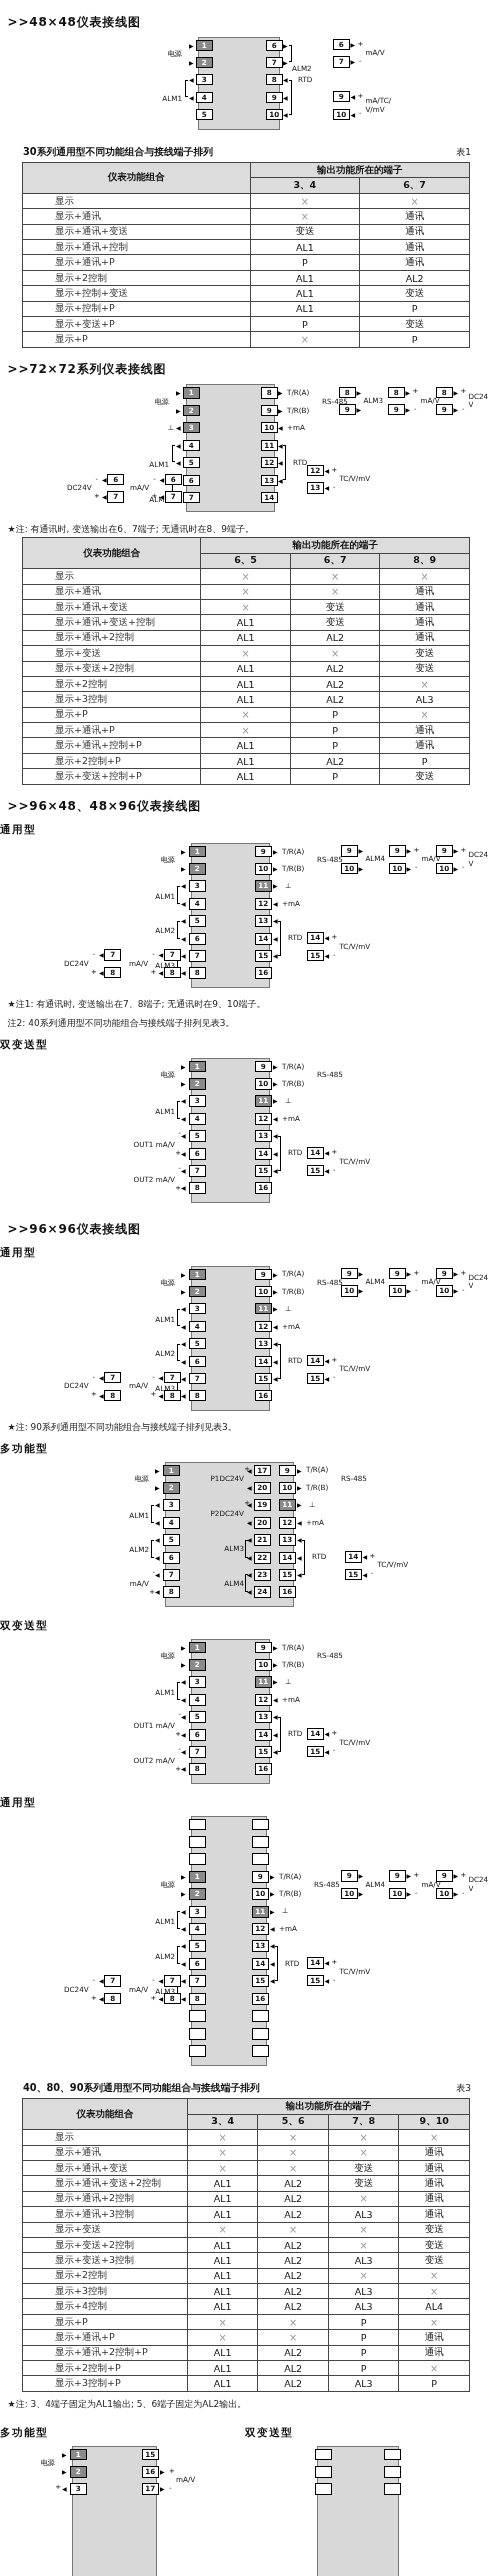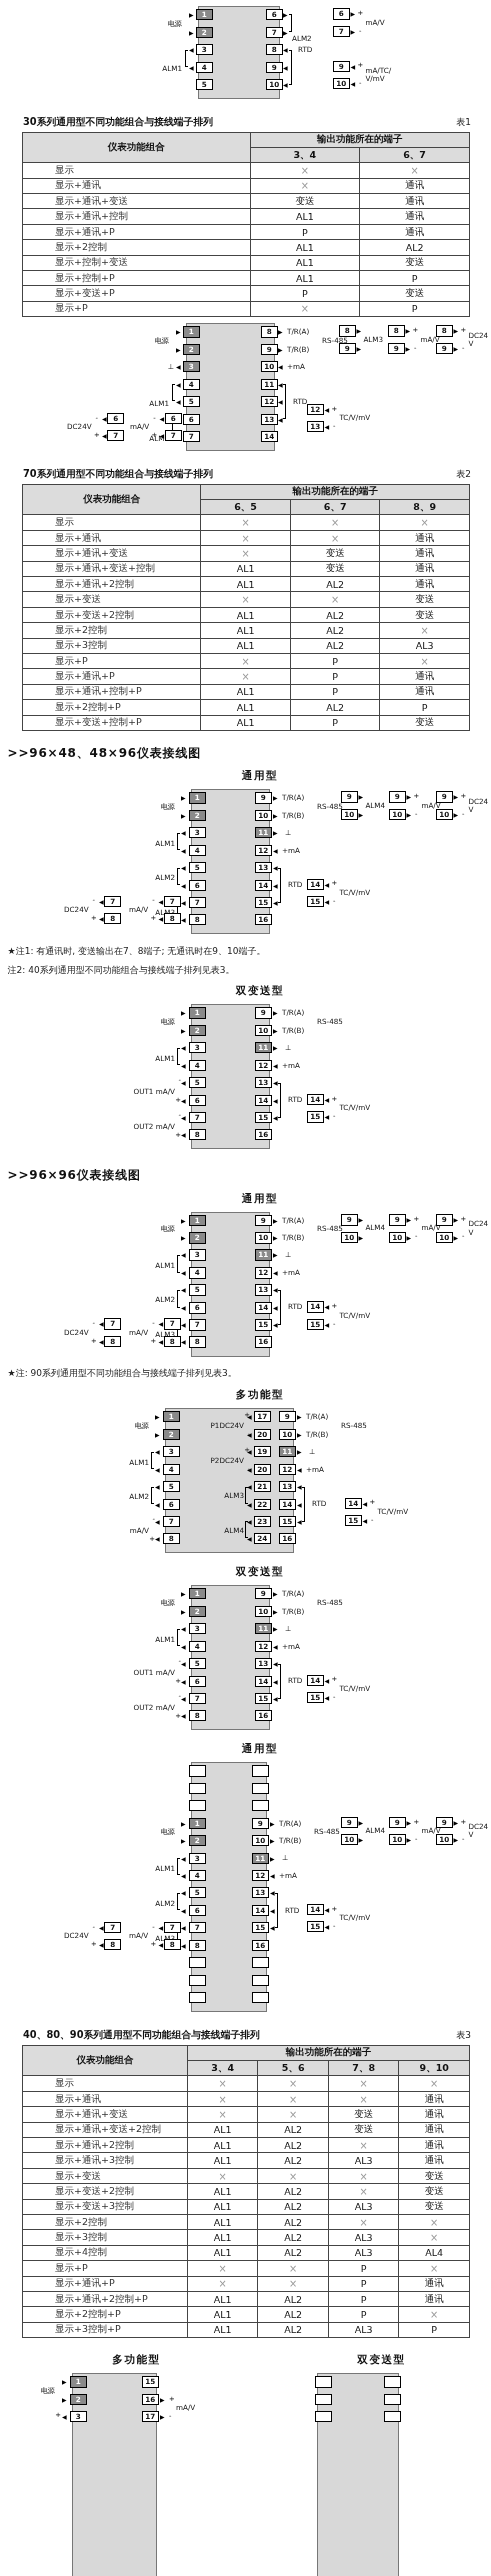--- a/index.html
+++ b/index.html
@@ -1,19 +1,19 @@
 <!DOCTYPE html>
 <html style="--fill: #d8d8d8; --dark: #8a8a8a; --hdr: #dcdcdc;font-size:12px"><head>
 <meta charset="utf-8">
 <style>
   html,body{margin:0;padding:0;background:#fff;}
   body{width:492px;font-family:"DejaVu Sans","Liberation Sans",sans-serif;color:#111;}
   .h1{font-size:11.4px;font-weight:bold;margin:6px 0 0 4.5px;letter-spacing:0.8px;}
   .h2{font-size:12px;font-weight:bold;margin:13.6px 0 3px 7.6px;letter-spacing:0.8px;}
-  .subtitle{text-align:center;font-weight:bold;font-size:10.6px;margin:7.6px 0 0 0;letter-spacing:1.5px;padding-left:28px;}
+  .subtitle{text-align:left;font-weight:bold;font-size:10.6px;margin:7.6px 0 0 0;letter-spacing:1.5px;}
   .note{font-size:9px;margin:6px 0 1.5px 7.6px;color:#222;}
   .tcaprow{display:flex;justify-content:space-between;align-items:flex-end;margin:12px 21px 3px 23px;}
   .tcap{font-weight:bold;font-size:9.8px;}
   .ttag{font-size:9px;color:#222;}
   table.wtable{width:448px;margin:0 auto;border-collapse:collapse;table-layout:fixed;font-size:9.5px;border:1.5px solid #444;}
   .wtable th,.wtable td{border:0.8px solid #444;height:14.4px;padding:0 1.5px;text-align:center;font-weight:normal;overflow:hidden;white-space:nowrap;}
   .wtable thead th{background:var(--hdr,#dcdcdc);font-weight:bold;font-size:9.5px;}
   .wtable td.fn{text-align:left;padding-left:32px;color:#333;}
   .wtable td.x{color:#999;font-size:9.8px;}
   .diag{position:relative;margin:4.5px auto 3px auto;}
@@ -33,20 +33,21 @@
   .grow .arr{position:static;line-height:11.4px;}
   .gmk{display:flex;flex-direction:column;gap:7.6px;font-size:6.8px;line-height:9.8px;text-align:center;}
   .glab{font-size:7.2px;line-height:8.3px;max-width:44px;overflow-wrap:anywhere;}
   .pair{display:flex;margin-top:7.6px;}
   .half{width:245px;}
 </style>
 </head>
 <body>
 
 <div id="doc">
+    <div class="h2">&gt;&gt;48×48仪表接线图</div>
     <div class="diag" style="width: 492px; height: 99px;">
       <div class="dbody" style="left: 198px; top: 1.5px; width: 82px; height: 93px;"></div>
       <div class="tbox dark" style="left: 196px; top: 4.5px;">1</div>
       <span class="arr" style="left: 189px; top: 4.5px;">▶</span>
       <div class="tbox dark" style="left: 196px; top: 22px;">2</div>
       <span class="arr" style="left: 189px; top: 22px;">▶</span>
       <div class="tbox" style="left: 196px; top: 39px;">3</div>
       <span class="arr" style="left: 189px; top: 39px;">◀</span>
       <div class="tbox" style="left: 196px; top: 57px;">4</div>
       <span class="arr" style="left: 189px; top: 57px;">◀</span>
@@ -164,20 +165,21 @@
           <td>P</td>
           <td>变送</td>
         </tr>
         <tr>
           <td class="fn">显示+P</td>
           <td class="x">×</td>
           <td>P</td>
         </tr>
       </tbody>
     </table>
+    <div class="h2">&gt;&gt;72×72系列仪表接线图</div>
     <div class="diag" style="width: 492px; height: 134px;">
       <div class="dbody" style="left: 186px; top: 1.5px; width: 89px; height: 128px;"></div>
       <div class="tbox dark" style="left: 183px; top: 4.5px;">1</div>
       <span class="arr" style="left: 176px; top: 4.5px;">▶</span>
       <div class="tbox dark" style="left: 183px; top: 22px;">2</div>
       <span class="arr" style="left: 176px; top: 22px;">▶</span>
       <div class="tbox dark" style="left: 183px; top: 39px;">3</div>
       <span class="arr" style="left: 176px; top: 39px;">◀</span>
       <div class="tbox" style="left: 183px; top: 57px;">4</div>
       <span class="arr" style="left: 176px; top: 57px;">◀</span>
@@ -304,24 +306,21 @@
             <span class="arr">◀</span>
           </div>
         </div>
         <div class="gmk">
           <span>+</span>
           <span>-</span>
         </div>
         <div class="glab">TC/V/mV</div>
       </div>
     </div>
-    <div class="tcaprow">
-      <span class="tcap">70系列通用型不同功能组合与接线端子排列</span>
-      <span class="ttag">表2</span>
-    </div>
+    <div class="note">★注: 有通讯时, 变送输出在6、7端子;  无通讯时在8、9端子。</div>
     <table class="wtable">
       <thead>
         <tr>
           <th rowspan="2" style="width: 39%;">仪表功能组合</th>
           <th colspan="3">输出功能所在的端子</th>
         </tr>
         <tr>
           <th>6、5</th>
           <th>6、7</th>
           <th>8、9</th>
@@ -1233,20 +1232,21 @@
         </tr>
         <tr>
           <td class="fn">显示+3控制+P</td>
           <td>AL1</td>
           <td>AL2</td>
           <td>AL3</td>
           <td>P</td>
         </tr>
       </tbody>
     </table>
+    <div class="note">★注: 3、4端子固定为AL1输出;  5、6端子固定为AL2输出。</div>
     <div class="pair">
       <div class="half">
         <div class="subtitle">多功能型</div>
         <div class="diag" style="width: 245px; height: 256px;">
           <div class="dbody" style="left: 72px; top: 1.5px; width: 85px; height: 250px;"></div>
           <div class="tbox dark" style="left: 70px; top: 4.5px;">1</div>
           <span class="arr" style="left: 62px; top: 4.5px;">▶</span>
           <div class="tbox dark" style="left: 70px; top: 22px;">2</div>
           <span class="arr" style="left: 62px; top: 22px;">▶</span>
           <div class="tbox" style="left: 70px; top: 39px;">3</div>

